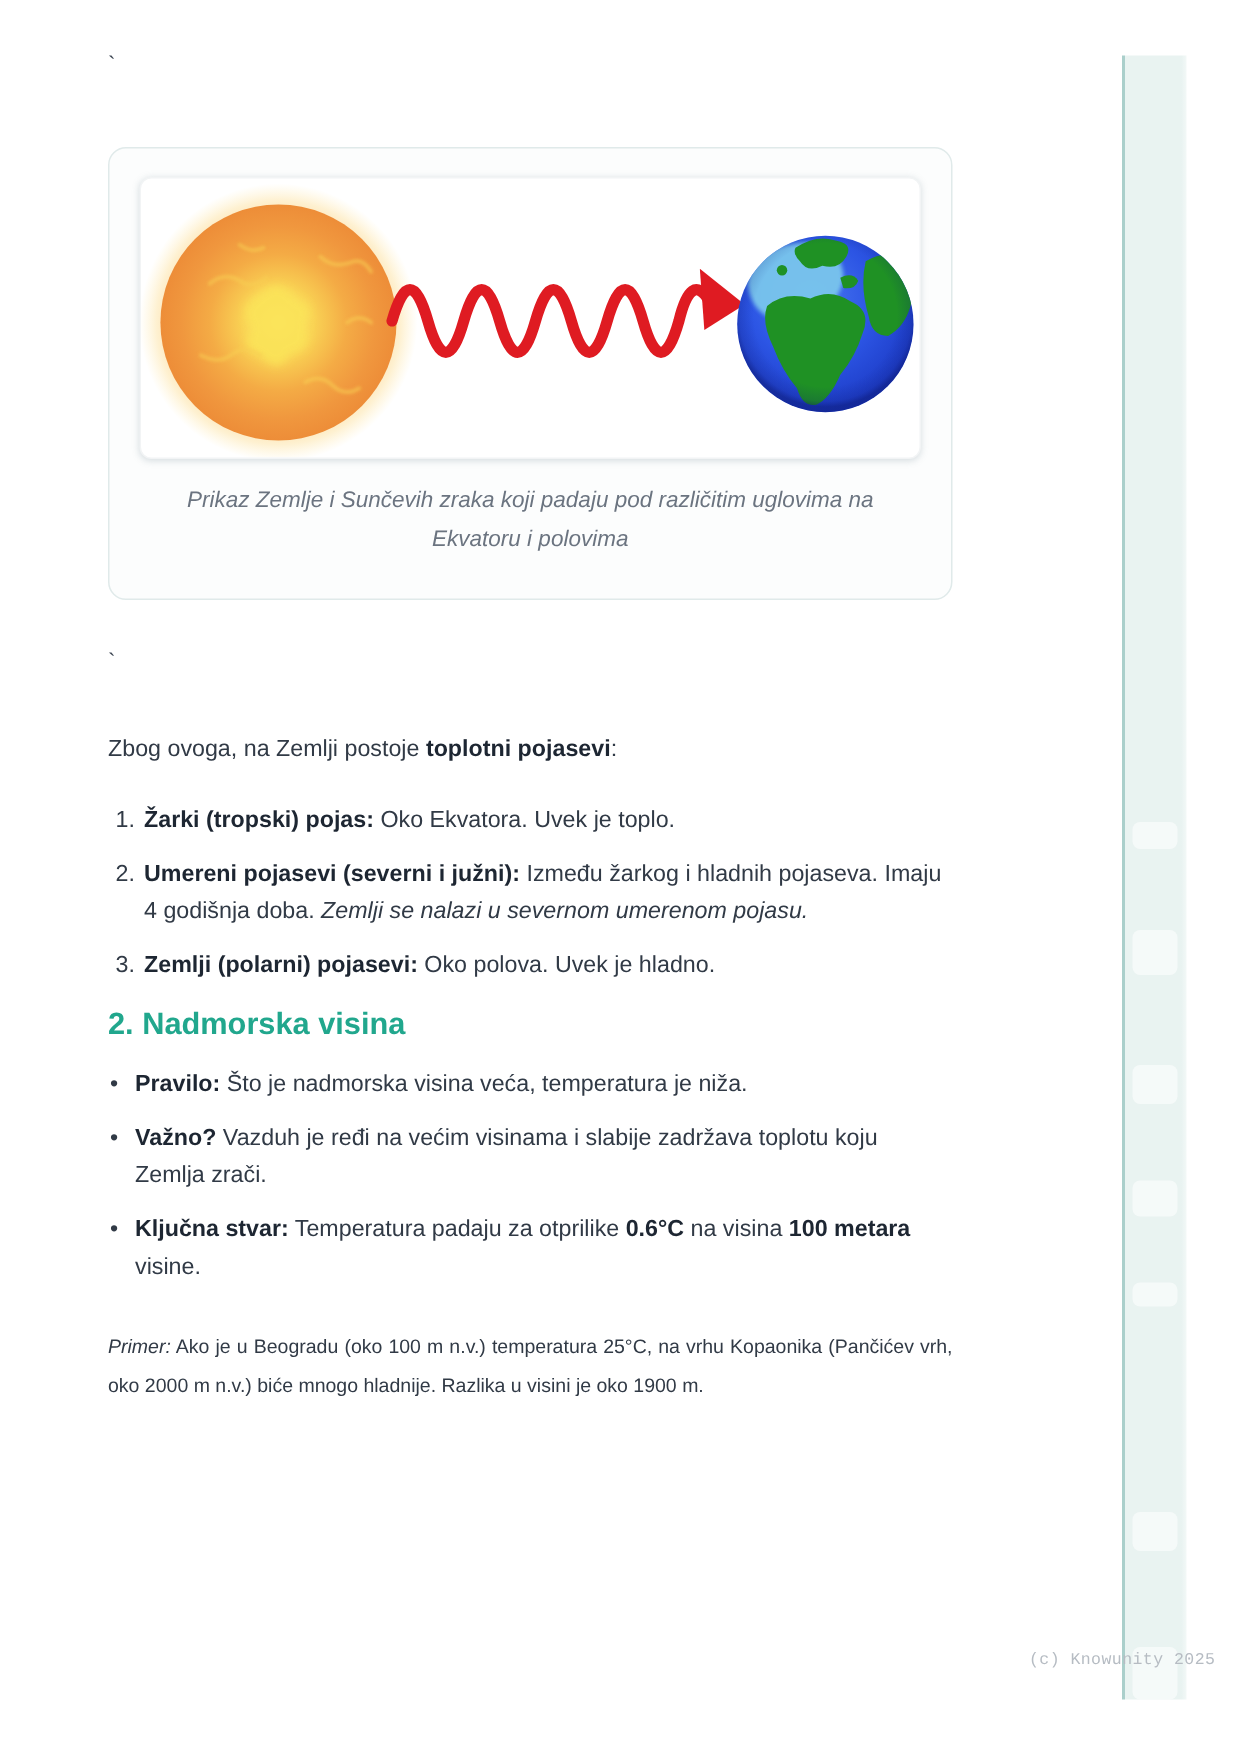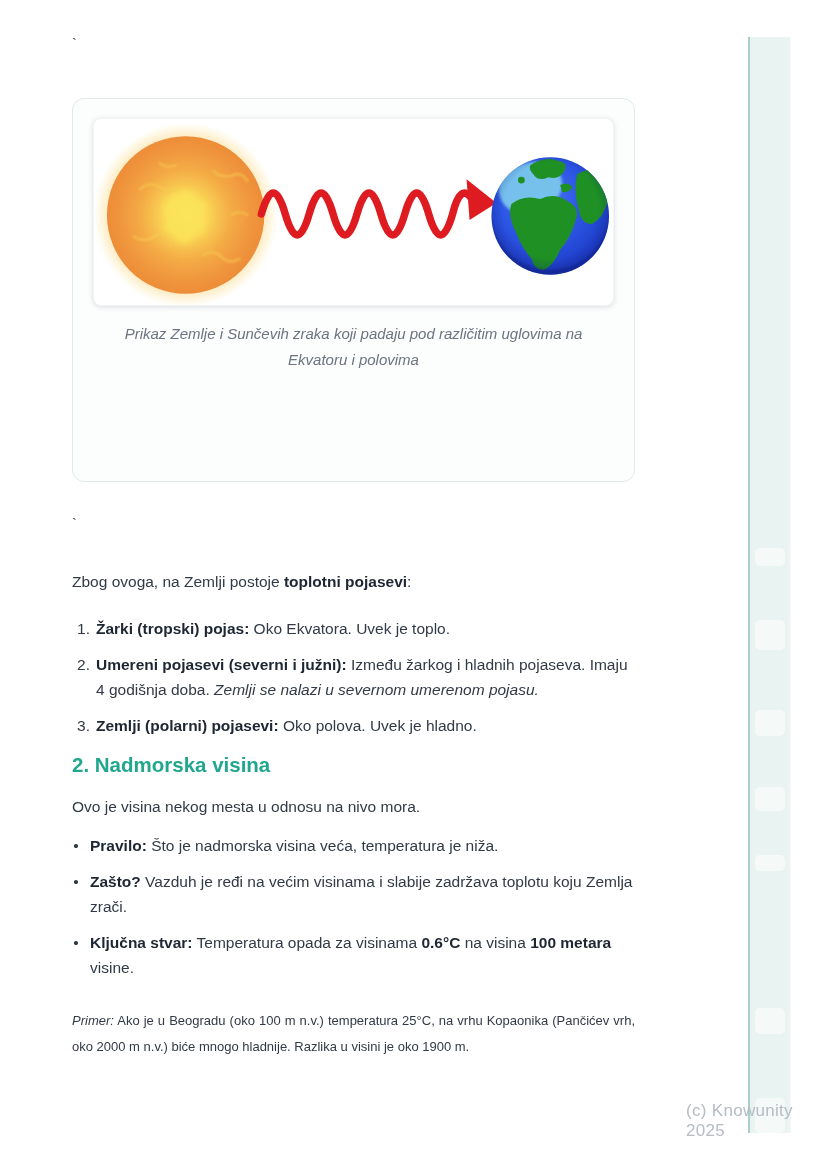--- a/index.html
+++ b/index.html
@@ -9,21 +9,21 @@
     font-family:"Liberation Sans","DejaVu Sans",sans-serif;
     -webkit-font-smoothing:antialiased;
   }
   .content{position:absolute;left:72px;top:0;width:563px;z-index:2;}
   .tick{display:block;font-size:15px;line-height:20px;color:#3a4350;}
   .tick.first{margin-top:34px;}
   .tick.second{margin-top:32px;}
 
   
   .figure-card{
-    margin-top:44px;height:384px;box-sizing:border-box;
+    margin-top:44px;height:302px;box-sizing:border-box;
     border:1px solid var(--card_border);border-radius:12px;
     background:#fcfdfd;padding:19px 20px 0;
   }
   .figure-image{
     height:186px;border-radius:8px;background:#ffffff;
     border:1px solid #f2f4f5;
     box-shadow:0 1px 5px rgba(120,140,150,.28);
     display:flex;align-items:center;justify-content:center;
     overflow:hidden;
   }
@@ -65,21 +65,21 @@
   .side-strip{
     position:absolute;left:748px;top:37px;width:43px;height:1096px;z-index:1;
     background:linear-gradient(90deg,var(--strip_edge) 0,var(--strip_edge) 2px,var(--strip_bg) 2px,var(--strip_bg) 92%,rgba(233,243,241,.55) 100%);
   }
   .side-strip .blk{
     position:absolute;left:7px;width:30px;border-radius:5px;
     background:rgba(255,255,255,.55);
   }
   .watermark{
     position:absolute;top:1101px;left:686px;z-index:3;
-    font-size:17px;letter-spacing:.3px;color:var(--watermark);
+    font-size:11px;letter-spacing:.3px;color:var(--watermark);font-family:Liberation Mono, monospace;
   }
 </style>
 </head>
 <body>
 
 <div class="content">
 
   <span class="tick first">`</span>
 
   <section class="figure-card">
@@ -176,34 +176,33 @@
       <span class="li-text"><span class="b">Umereni pojasevi (severni i južni):</span><span> Između žarkog i hladnih pojaseva. Imaju 4 godišnja doba. </span><span class="i">Zemlji se nalazi u severnom umerenom pojasu.</span></span>
     </div>
     <div class="oli">
       <span class="marker">3.</span>
       <span class="li-text"><span class="b">Zemlji (polarni) pojasevi:</span><span> Oko polova. Uvek je hladno.</span></span>
     </div>
   </div>
 
   <h2 class="section">2. Nadmorska visina</h2>
 
-  <p class="plain">Ovo je visina nekog mesta u odnosu na nivo mora.</p>
 
   <div class="ulist">
     <div class="uli">
       <span class="bullet">•</span>
       <span class="li-text"><span class="b">Pravilo:</span><span> Što je nadmorska visina veća, temperatura je niža.</span></span>
     </div>
     <div class="uli">
       <span class="bullet">•</span>
-      <span class="li-text"><span class="b">Zašto?</span><span> Vazduh je ređi na većim visinama i slabije zadržava toplotu koju Zemlja zrači.</span></span>
+      <span class="li-text"><span class="b">Važno?</span><span> Vazduh je ređi na većim visinama i slabije zadržava toplotu koju Zemlja zrači.</span></span>
     </div>
     <div class="uli">
       <span class="bullet">•</span>
-      <span class="li-text"><span class="b">Ključna stvar:</span><span> Temperatura opada za visinama </span><span class="b">0.6°C</span><span> na visina </span><span class="b">100 metara</span><span> visine.</span></span>
+      <span class="li-text"><span class="b">Ključna stvar:</span><span> Temperatura padaju za otprilike </span><span class="b">0.6°C</span><span> na visina </span><span class="b">100 metara</span><span> visine.</span></span>
     </div>
   </div>
 
 
   <p class="example"><span class="i">Primer:</span><span> Ako je u Beogradu (oko 100 m n.v.) temperatura 25°C, na vrhu Kopaonika (Pančićev vrh, oko 2000 m n.v.) biće mnogo hladnije. Razlika u visini je oko 1900 m.</span></p>
 
 </div>
 
 <div class="side-strip">
   <div class="blk" style="top:511px;height:18px;"></div>

